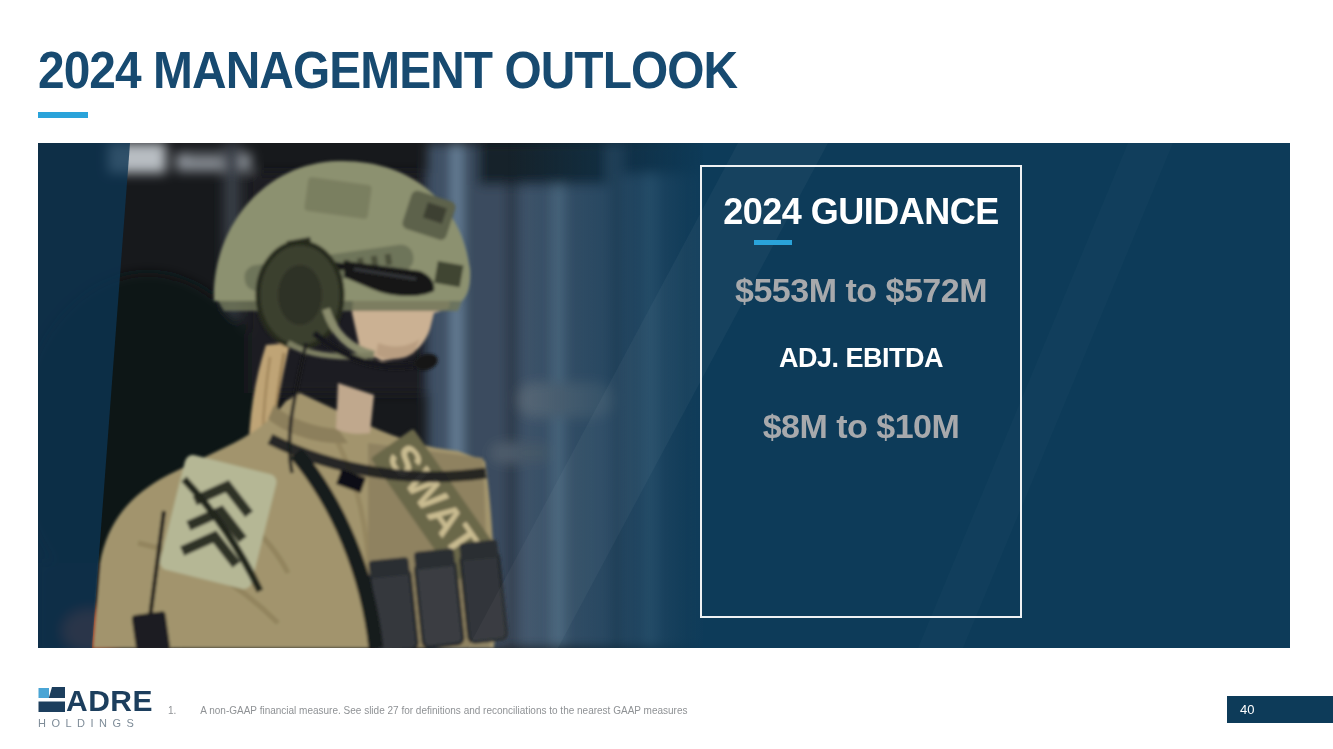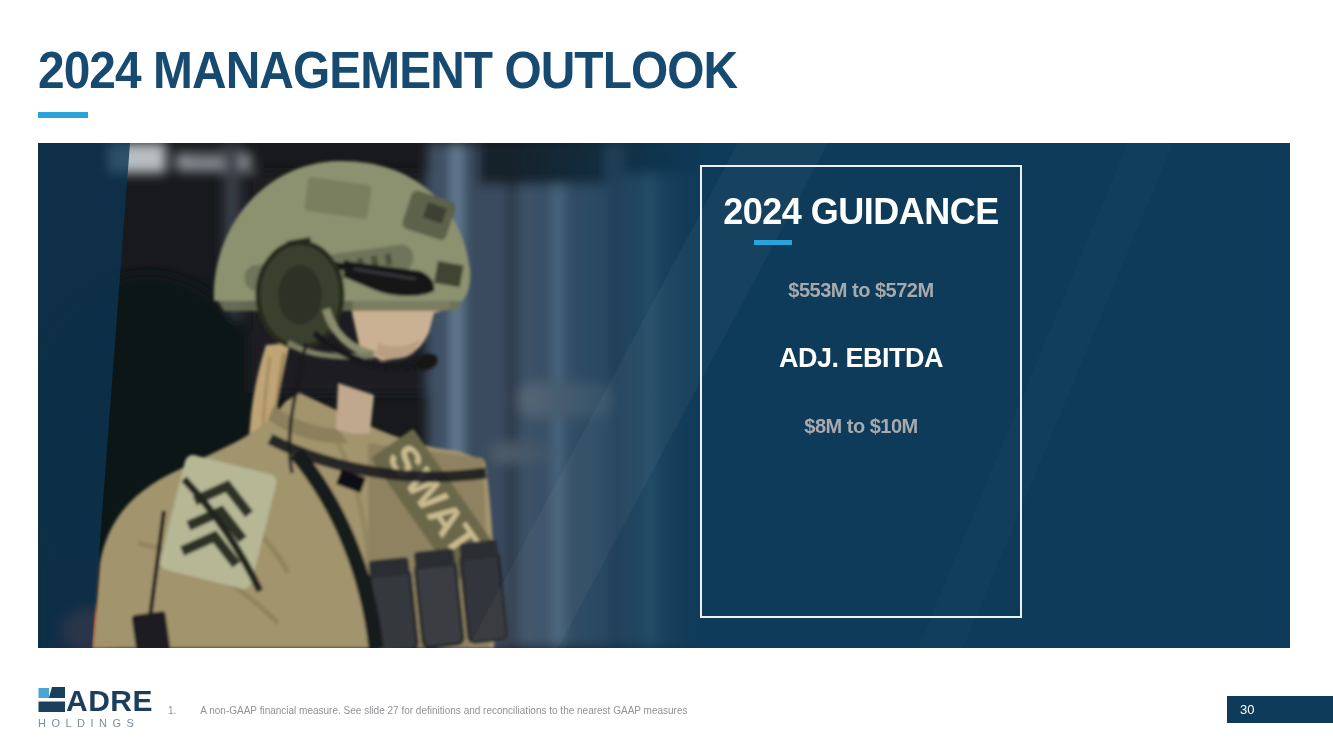--- a/index.html
+++ b/index.html
@@ -26,21 +26,21 @@
   
   .gbox{
     position:absolute;left:662px;top:22px;width:322px;height:453px;
     border:2px solid #eef1f3;box-sizing:border-box;text-align:center;
   }
   .gtitle{margin-top:24px;font-size:36px;font-weight:800;color:#ffffff;letter-spacing:-.5px;}
   .gdash{width:38px;height:5px;background:#2aa3da;margin:7px 0 0 52px;}
   .ggroup{margin-top:32px;}
   .ggroup.first{margin-top:26px;}
   .glabel{font-size:27px;line-height:34px;font-weight:800;color:#ffffff;letter-spacing:-.5px;}
-  .gvalue{font-size:20px;line-height:38px;font-weight:600;color:#a7a9ac;margin-top:4px;letter-spacing:-.5px;text-align:center;}
+  .gvalue{font-size:34px;line-height:38px;font-weight:600;color:#a7a9ac;margin-top:4px;letter-spacing:-.5px;text-align:center;}
   
   .logo{position:absolute;left:38px;top:687px;}
   .logo-row{display:flex;align-items:flex-start;gap:1px;}
   .logo-main{font-size:30px;line-height:27px;font-weight:800;color:#1c3e5d;letter-spacing:.5px;}
   .logo-sub{font-size:11px;color:#7e8c98;letter-spacing:5.5px;margin-top:3px;font-weight:400;}
   .footnote{
     position:absolute;left:168px;top:705px;display:flex;gap:24px;
     font-size:10px;color:#8f9295;
   }
   .page-badge{
@@ -208,13 +208,13 @@
     <span class="logo-main">ADRE</span>
   </div>
   <div class="logo-sub">HOLDINGS</div>
 </div>
 
 <div class="footnote">
   <span>1.</span>
   <span>A non-GAAP financial measure. See slide 27  for definitions and reconciliations to the nearest GAAP measures</span>
 </div>
 
-<div class="page-badge">30</div>
+<div class="page-badge">40</div>
 
 </body></html>

